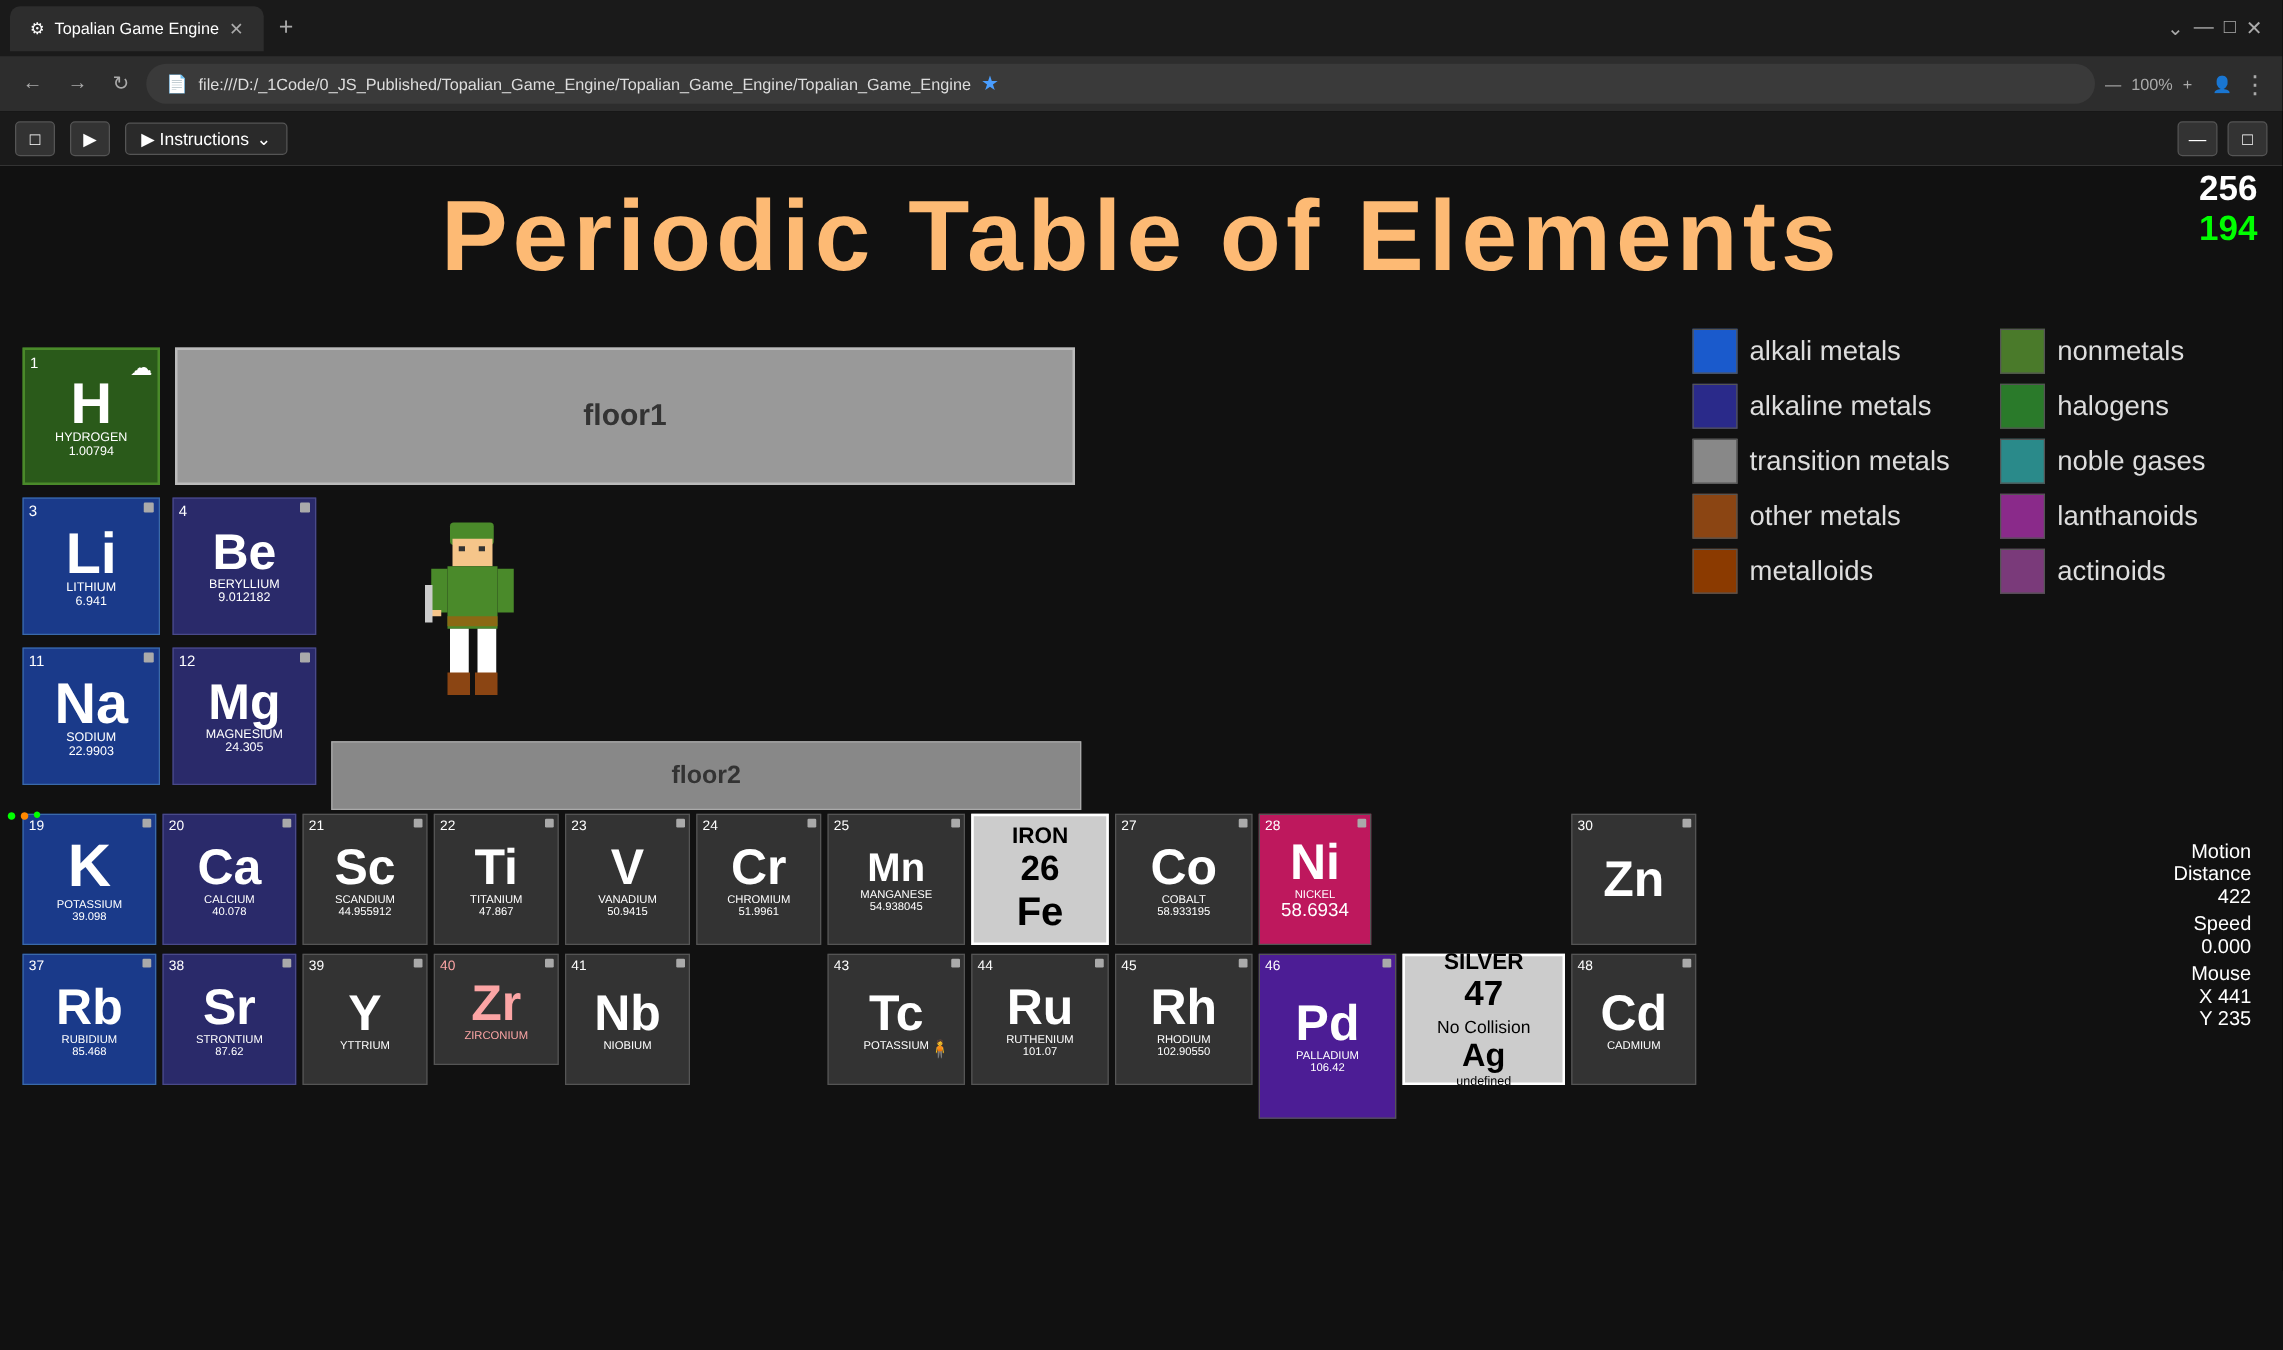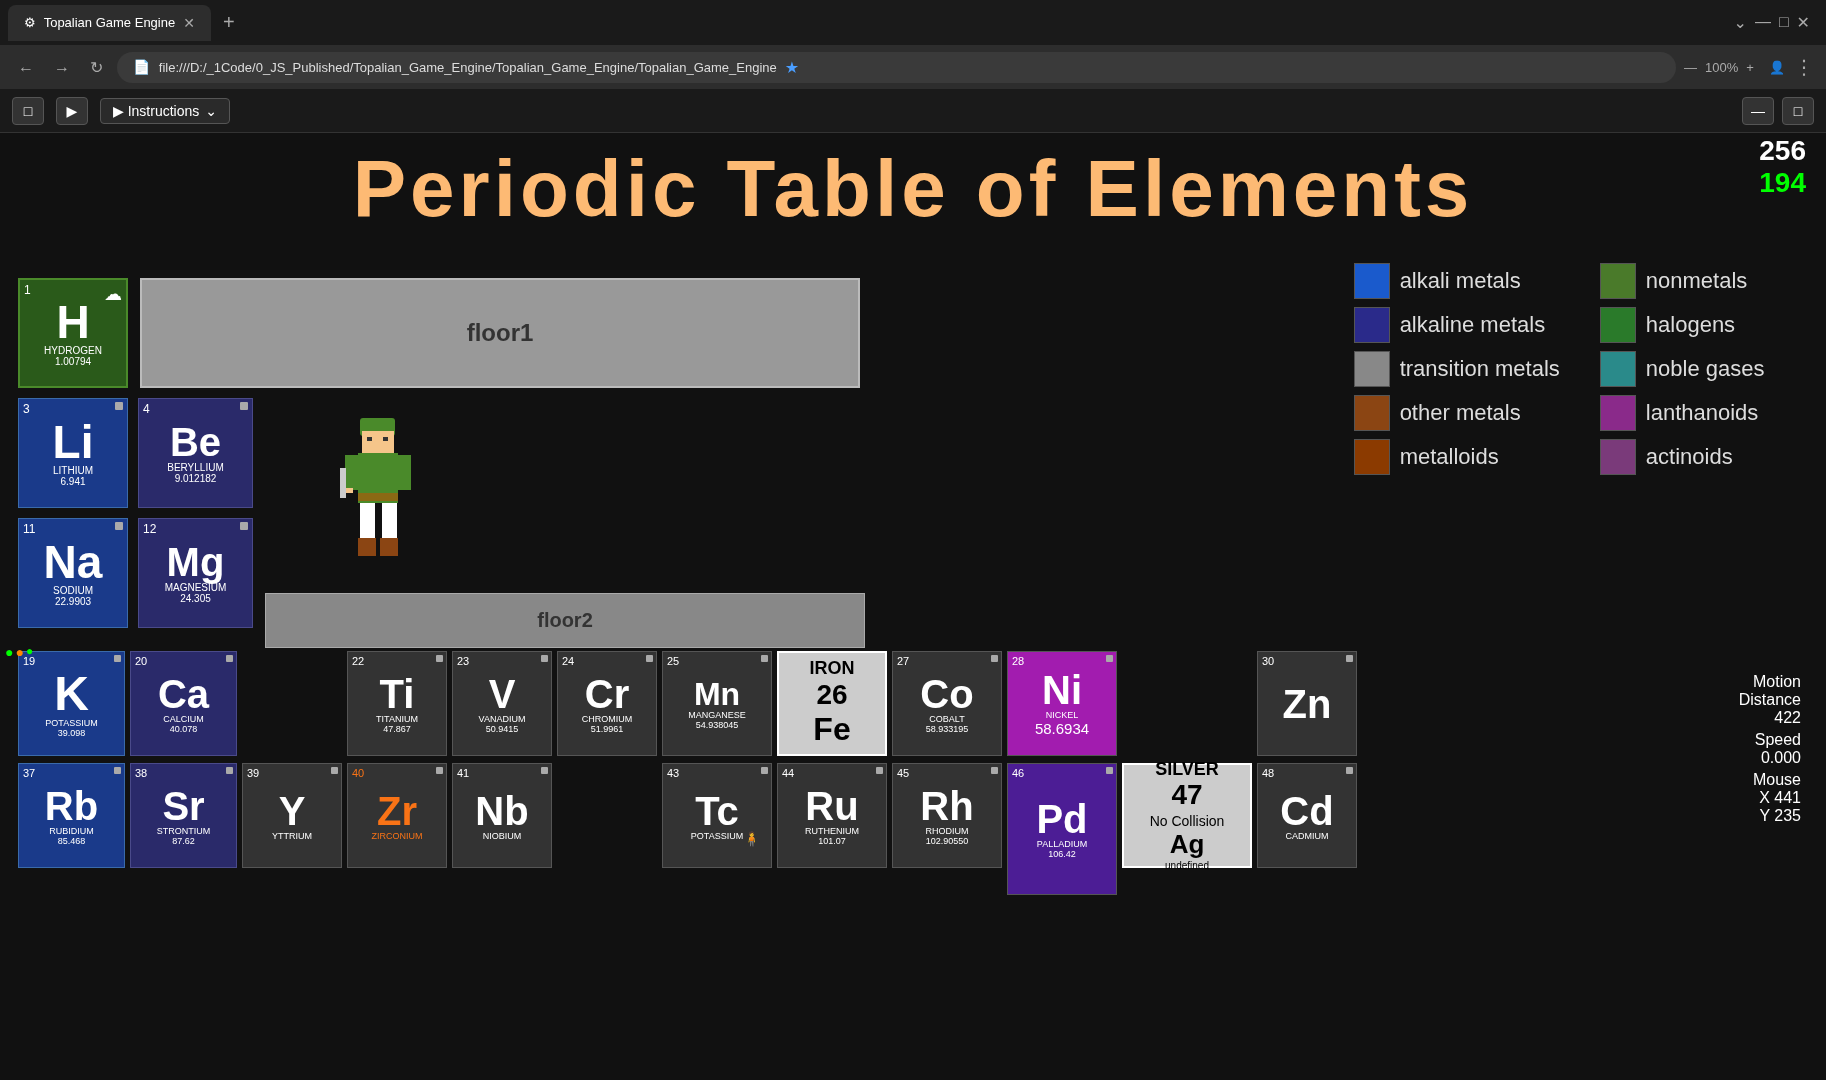--- a/index.html
+++ b/index.html
@@ -390,20 +390,27 @@
   </div>
 
   <div style="position:absolute;left:130px;top:518px;width:107px;height:105px;background:#2a2a6a;border:1px solid #4a4a8a;display:flex;flex-direction:column;align-items:center;justify-content:center;color:#fff;cursor:pointer;">
     <div style="position:absolute;top:3px;left:4px;font-size:11px;">20</div>
     <div style="position:absolute;top:3px;right:3px;width:7px;height:7px;background:#aaa;border-radius:1px;"></div>
     <div style="font-size:40px;font-weight:bold;line-height:1;">Ca</div>
     <div style="font-size:9px;">CALCIUM</div>
     <div style="font-size:9px;">40.078</div>
   </div>
 
+  <div style="position:absolute;left:242px;top:518px;width:100px;height:105px;background:#333;border:1px solid #555;display:flex;flex-direction:column;align-items:center;justify-content:center;color:#fff;cursor:pointer;">
+    <div style="position:absolute;top:3px;left:4px;font-size:11px;">21</div>
+    <div style="position:absolute;top:3px;right:3px;width:7px;height:7px;background:#aaa;border-radius:1px;"></div>
+    <div style="font-size:40px;font-weight:bold;line-height:1;">Sc</div>
+    <div style="font-size:9px;">SCANDIUM</div>
+    <div style="font-size:9px;">44.955912</div>
+  </div>
 
   <div style="position:absolute;left:347px;top:518px;width:100px;height:105px;background:#333;border:1px solid #555;display:flex;flex-direction:column;align-items:center;justify-content:center;color:#fff;cursor:pointer;">
     <div style="position:absolute;top:3px;left:4px;font-size:11px;">22</div>
     <div style="position:absolute;top:3px;right:3px;width:7px;height:7px;background:#aaa;border-radius:1px;"></div>
     <div style="font-size:40px;font-weight:bold;line-height:1;">Ti</div>
     <div style="font-size:9px;">TITANIUM</div>
     <div style="font-size:9px;">47.867</div>
   </div>
 
   <div style="position:absolute;left:452px;top:518px;width:100px;height:105px;background:#333;border:1px solid #555;display:flex;flex-direction:column;align-items:center;justify-content:center;color:#fff;cursor:pointer;">
@@ -437,21 +444,21 @@
   </div>
 
   <div style="position:absolute;left:892px;top:518px;width:110px;height:105px;background:#333;border:1px solid #555;display:flex;flex-direction:column;align-items:center;justify-content:center;color:#fff;cursor:pointer;">
     <div style="position:absolute;top:3px;left:4px;font-size:11px;">27</div>
     <div style="position:absolute;top:3px;right:3px;width:7px;height:7px;background:#aaa;border-radius:1px;"></div>
     <div style="font-size:40px;font-weight:bold;line-height:1;">Co</div>
     <div style="font-size:9px;">COBALT</div>
     <div style="font-size:9px;">58.933195</div>
   </div>
 
-  <div style="position:absolute;left:1007px;top:518px;width:110px;height:105px;background:#a21caf;border:1px solid #555;display:flex;flex-direction:column;align-items:center;justify-content:center;color:#fff;cursor:pointer;">
+  <div style="position:absolute;left:1007px;top:518px;width:90px;height:105px;background:#be185d;border:1px solid #555;display:flex;flex-direction:column;align-items:center;justify-content:center;color:#fff;cursor:pointer;">
     <div style="position:absolute;top:3px;left:4px;font-size:11px;">28</div>
     <div style="position:absolute;top:3px;right:3px;width:7px;height:7px;background:#aaa;border-radius:1px;"></div>
     <div style="font-size:40px;font-weight:bold;line-height:1;">Ni</div>
     <div style="font-size:9px;">NICKEL</div>
     <div style="font-size:15px;">58.6934</div>
   </div>
 
 
   <div style="position:absolute;left:1257px;top:518px;width:100px;height:105px;background:#333;border:1px solid #555;display:flex;flex-direction:column;align-items:center;justify-content:center;color:#fff;cursor:pointer;">
     <div style="position:absolute;top:3px;left:4px;font-size:11px;">30</div>
@@ -475,21 +482,21 @@
     <div style="font-size:9px;">87.62</div>
   </div>
 
   <div style="position:absolute;left:242px;top:630px;width:100px;height:105px;background:#333;border:1px solid #555;display:flex;flex-direction:column;align-items:center;justify-content:center;color:#fff;cursor:pointer;">
     <div style="position:absolute;top:3px;left:4px;font-size:11px;">39</div>
     <div style="position:absolute;top:3px;right:3px;width:7px;height:7px;background:#aaa;border-radius:1px;"></div>
     <div style="font-size:40px;font-weight:bold;line-height:1;">Y</div>
     <div style="font-size:9px;">YTTRIUM</div>
   </div>
 
-  <div style="position:absolute;left:347px;top:630px;width:100px;height:105px;background:#333;border:1px solid #555;display:flex;flex-direction:column;align-items:center;justify-content:center;color:#f97316;cursor:pointer;">
+  <div style="position:absolute;left:347px;top:630px;width:100px;height:89px;background:#333;border:1px solid #555;display:flex;flex-direction:column;align-items:center;justify-content:center;color:#fca5a5;cursor:pointer;">
     <div style="position:absolute;top:3px;left:4px;font-size:11px;">40</div>
     <div style="position:absolute;top:3px;right:3px;width:7px;height:7px;background:#aaa;border-radius:1px;"></div>
     <div style="font-size:40px;font-weight:bold;line-height:1;">Zr</div>
     <div style="font-size:9px;">ZIRCONIUM</div>
   </div>
 
   <div style="position:absolute;left:452px;top:630px;width:100px;height:105px;background:#333;border:1px solid #555;display:flex;flex-direction:column;align-items:center;justify-content:center;color:#fff;cursor:pointer;">
     <div style="position:absolute;top:3px;left:4px;font-size:11px;">41</div>
     <div style="position:absolute;top:3px;right:3px;width:7px;height:7px;background:#aaa;border-radius:1px;"></div>
     <div style="font-size:40px;font-weight:bold;line-height:1;">Nb</div>

